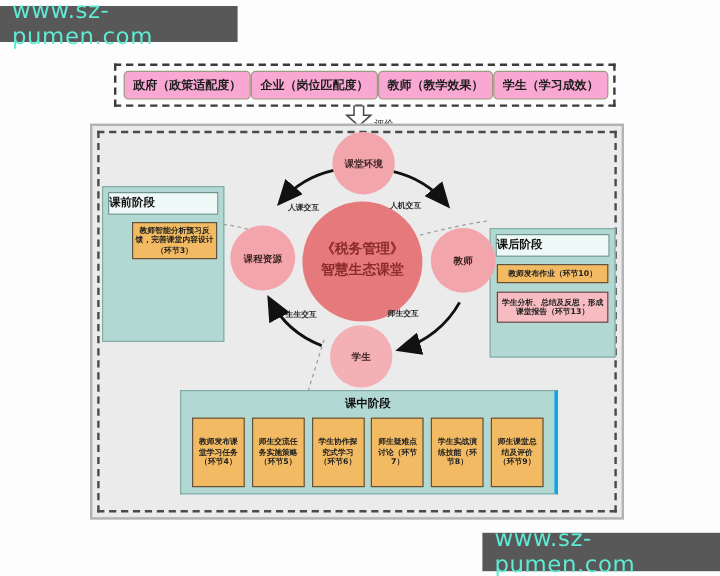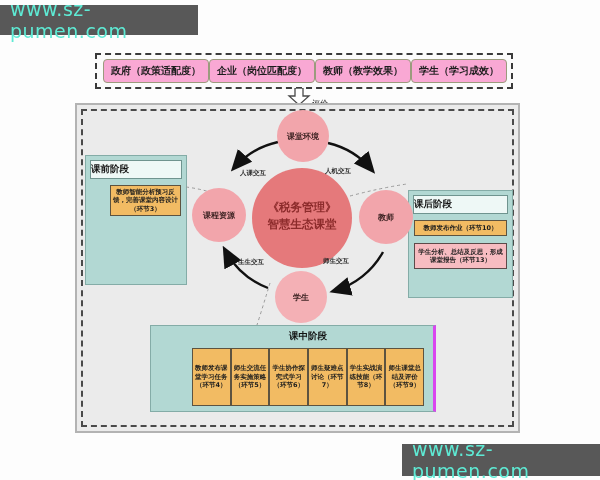--- a/index.html
+++ b/index.html
@@ -33,23 +33,23 @@
   .stage-title{background:#eef8f6;border:1px solid #6f948f;font-size:9.5px;font-weight:bold;
     color:#111;text-align:left;padding:2px 0;margin:4px 4px 6px 4px;}
   .stage-item{font-size:6.5px;font-weight:bold;color:#1d1d1d;text-align:center;
     display:flex;align-items:center;justify-content:center;margin:0 5px 7px 5px;
     padding:2px 2px;line-height:1.3;box-sizing:border-box;}
   .box-orange{background:#f2bb63;border:1px solid #5d5340;}
   .box-pink{background:#f7bcc1;border:1px solid #5d4a4a;}
 
   #panel-pre{left:85px;top:155px;width:102px;height:130px;}
   #panel-post{left:408px;top:152px;width:105px;height:108px;margin-top:38px;}
-  #panel-in{left:150px;top:325px;width:286px;height:87px;border-right:3px solid #d946ef;padding-left:32px;}
+  #panel-in{left:150px;top:325px;width:315px;height:87px;border-right:3px solid #0ea5e9;}
   #panel-in .stage-title-plain{font-size:9.5px;font-weight:bold;color:#111;text-align:center;margin-top:4px;}
-  #in-items{display:flex;padding:5px 9px 0 9px;}
+  #in-items{display:flex;justify-content:space-between;padding:5px 9px 0 9px;}
   #in-items .stage-item{width:44px;height:58px;margin:0;}
 
   #panel-pre .stage-item.h1{min-height:16px;}
   #panel-pre .stage-item.h2{min-height:25px;}
   #panel-pre .stage-item.h3{min-height:28px;margin-left:24px;}
   #panel-post .stage-item.h1{min-height:16px;}
   #panel-post .stage-item.h2{min-height:26px;}
 
   
   #ecosvg{position:absolute;left:180px;top:105px;}

